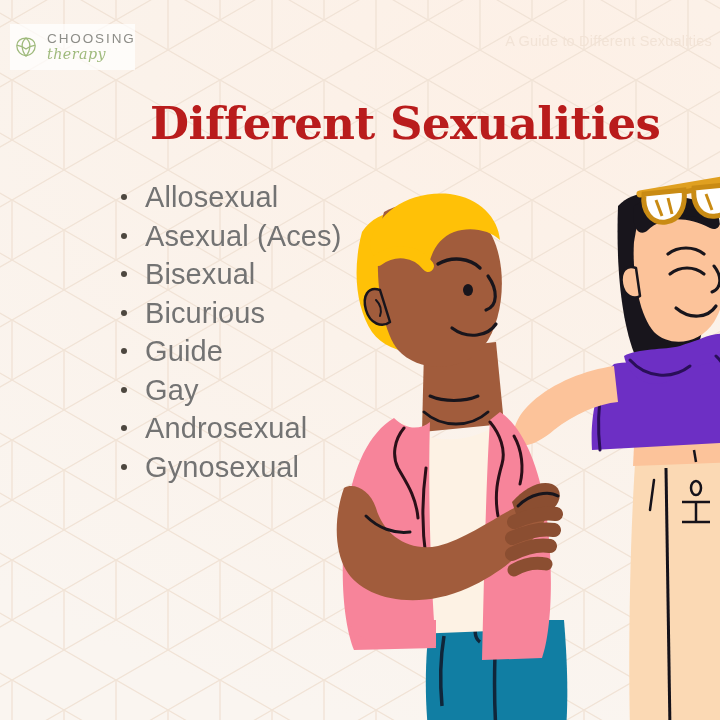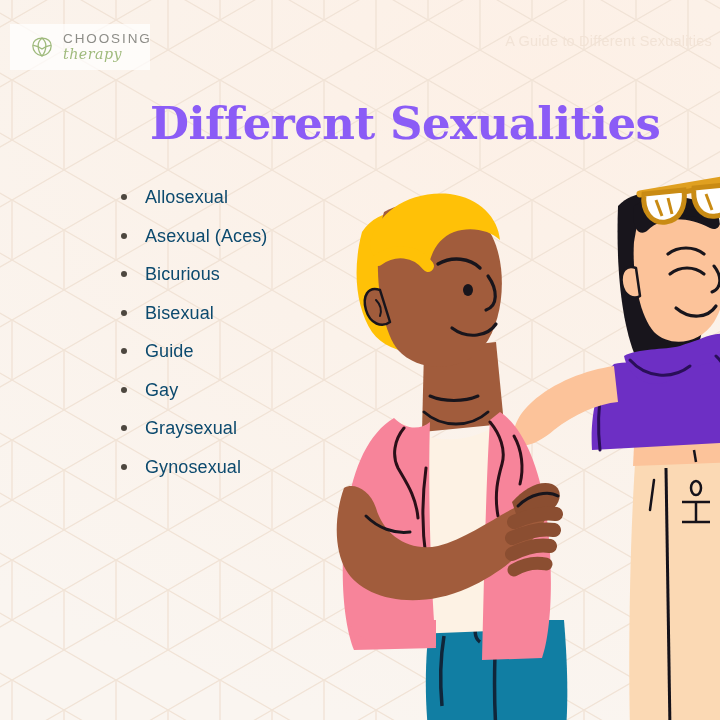--- a/index.html
+++ b/index.html
@@ -28,26 +28,26 @@
     inset: -40px;
     opacity: 1;
   }
   .bg-pattern svg { display:block; width:100%; height:100%; }
 
   
   .logo-box {
     position: absolute;
     left: 10px;
     top: 24px;
-    width: 140px;
+    width: 125px;
     height: 46px;
     background: rgba(255,255,255,0.72);
     display: flex;
     align-items: center;
-    padding-left: 16px;
+    padding-left: 0;
     box-sizing: border-box;
   }
   .logo-mark { width: 32px; height: 32px; flex: 0 0 32px; }
   .logo-text { margin-left: 5px; line-height: 1; }
   .logo-word {
     font-size: 13.5px;
     letter-spacing: 1.9px;
     color: #8d8d88;
     font-weight: 400;
   }
@@ -75,41 +75,41 @@
 
   
   .title {
     position: absolute;
     left: 150px;
     top: 97px;
     font-family: "DejaVu Serif", serif;
     font-weight: 700;
     font-size: 45px;
     letter-spacing: -0.5px;
-    color: #8b5cf6;
+    color: #b91c1c;
     white-space: nowrap;
   }
 
   
   .list {
     position: absolute;
     left: 118px;
     top: 178px;
     margin: 0;
     padding: 0;
     list-style: none;
     width: 290px;
   }
   .list li {
     position: relative;
     height: 38.5px;
     line-height: 38.5px;
     padding-left: 27px;
-    font-size: 18px;
-    color: #0c4a6e;
+    font-size: 29px;
+    color: #737373;
     letter-spacing: 0.1px;
     white-space: nowrap;
   }
   .list li::before {
     content: "";
     position: absolute;
     left: 3px;
     top: 50%;
     margin-top: -3px;
     width: 6px;
@@ -167,25 +167,25 @@
     </span>
   </div>
 
   <div class="watermark">A Guide to Different Sexualities</div>
 
   <div class="title">Different Sexualities</div>
 
   <ul class="list">
     <li><span>Allosexual</span></li>
     <li><span>Asexual (Aces)</span></li>
+    <li><span>Bisexual</span></li>
     <li><span>Bicurious</span></li>
-    <li><span>Bisexual</span></li>
     <li><span>Guide</span></li>
     <li><span>Gay</span></li>
-    <li><span>Graysexual</span></li>
+    <li><span>Androsexual</span></li>
     <li><span>Gynosexual</span></li>
   </ul>
 
   <div class="illus">
     <svg viewBox="0 0 420 580" aria-hidden="true">
       <defs>
         <clipPath id="frame">
             <rect x="0" y="0" width="420" height="580"></rect>
           </clipPath>
       </defs>

